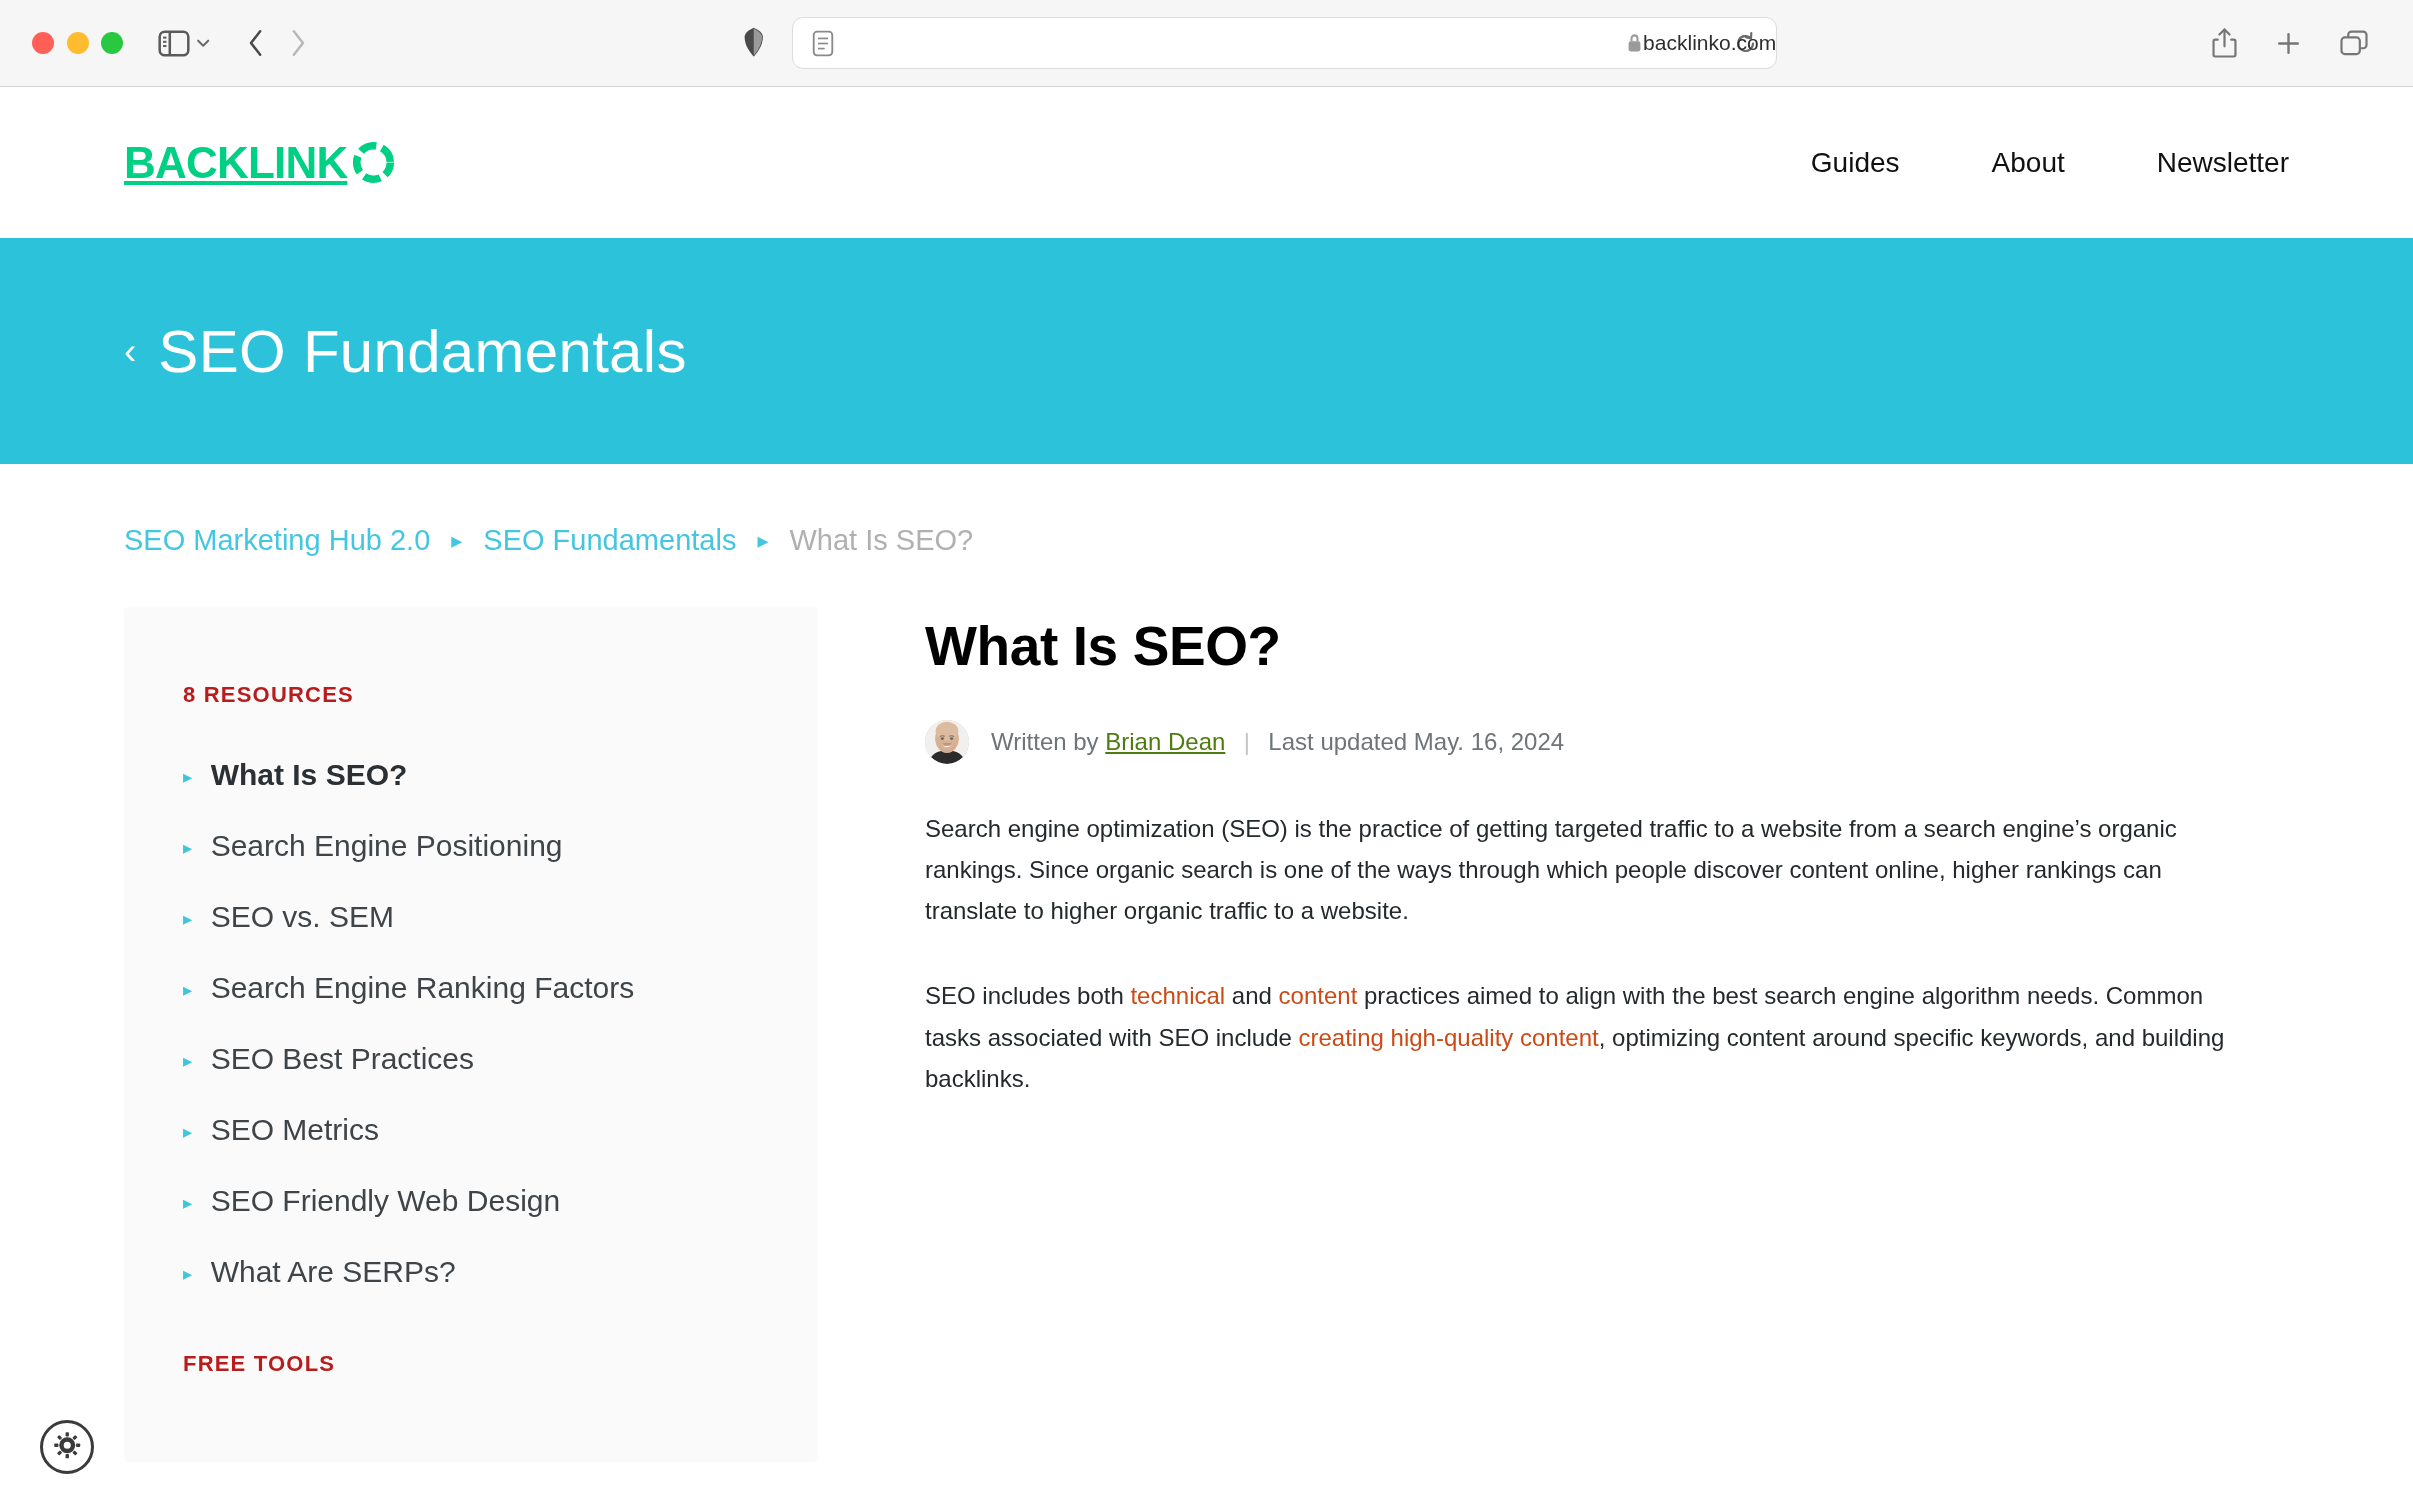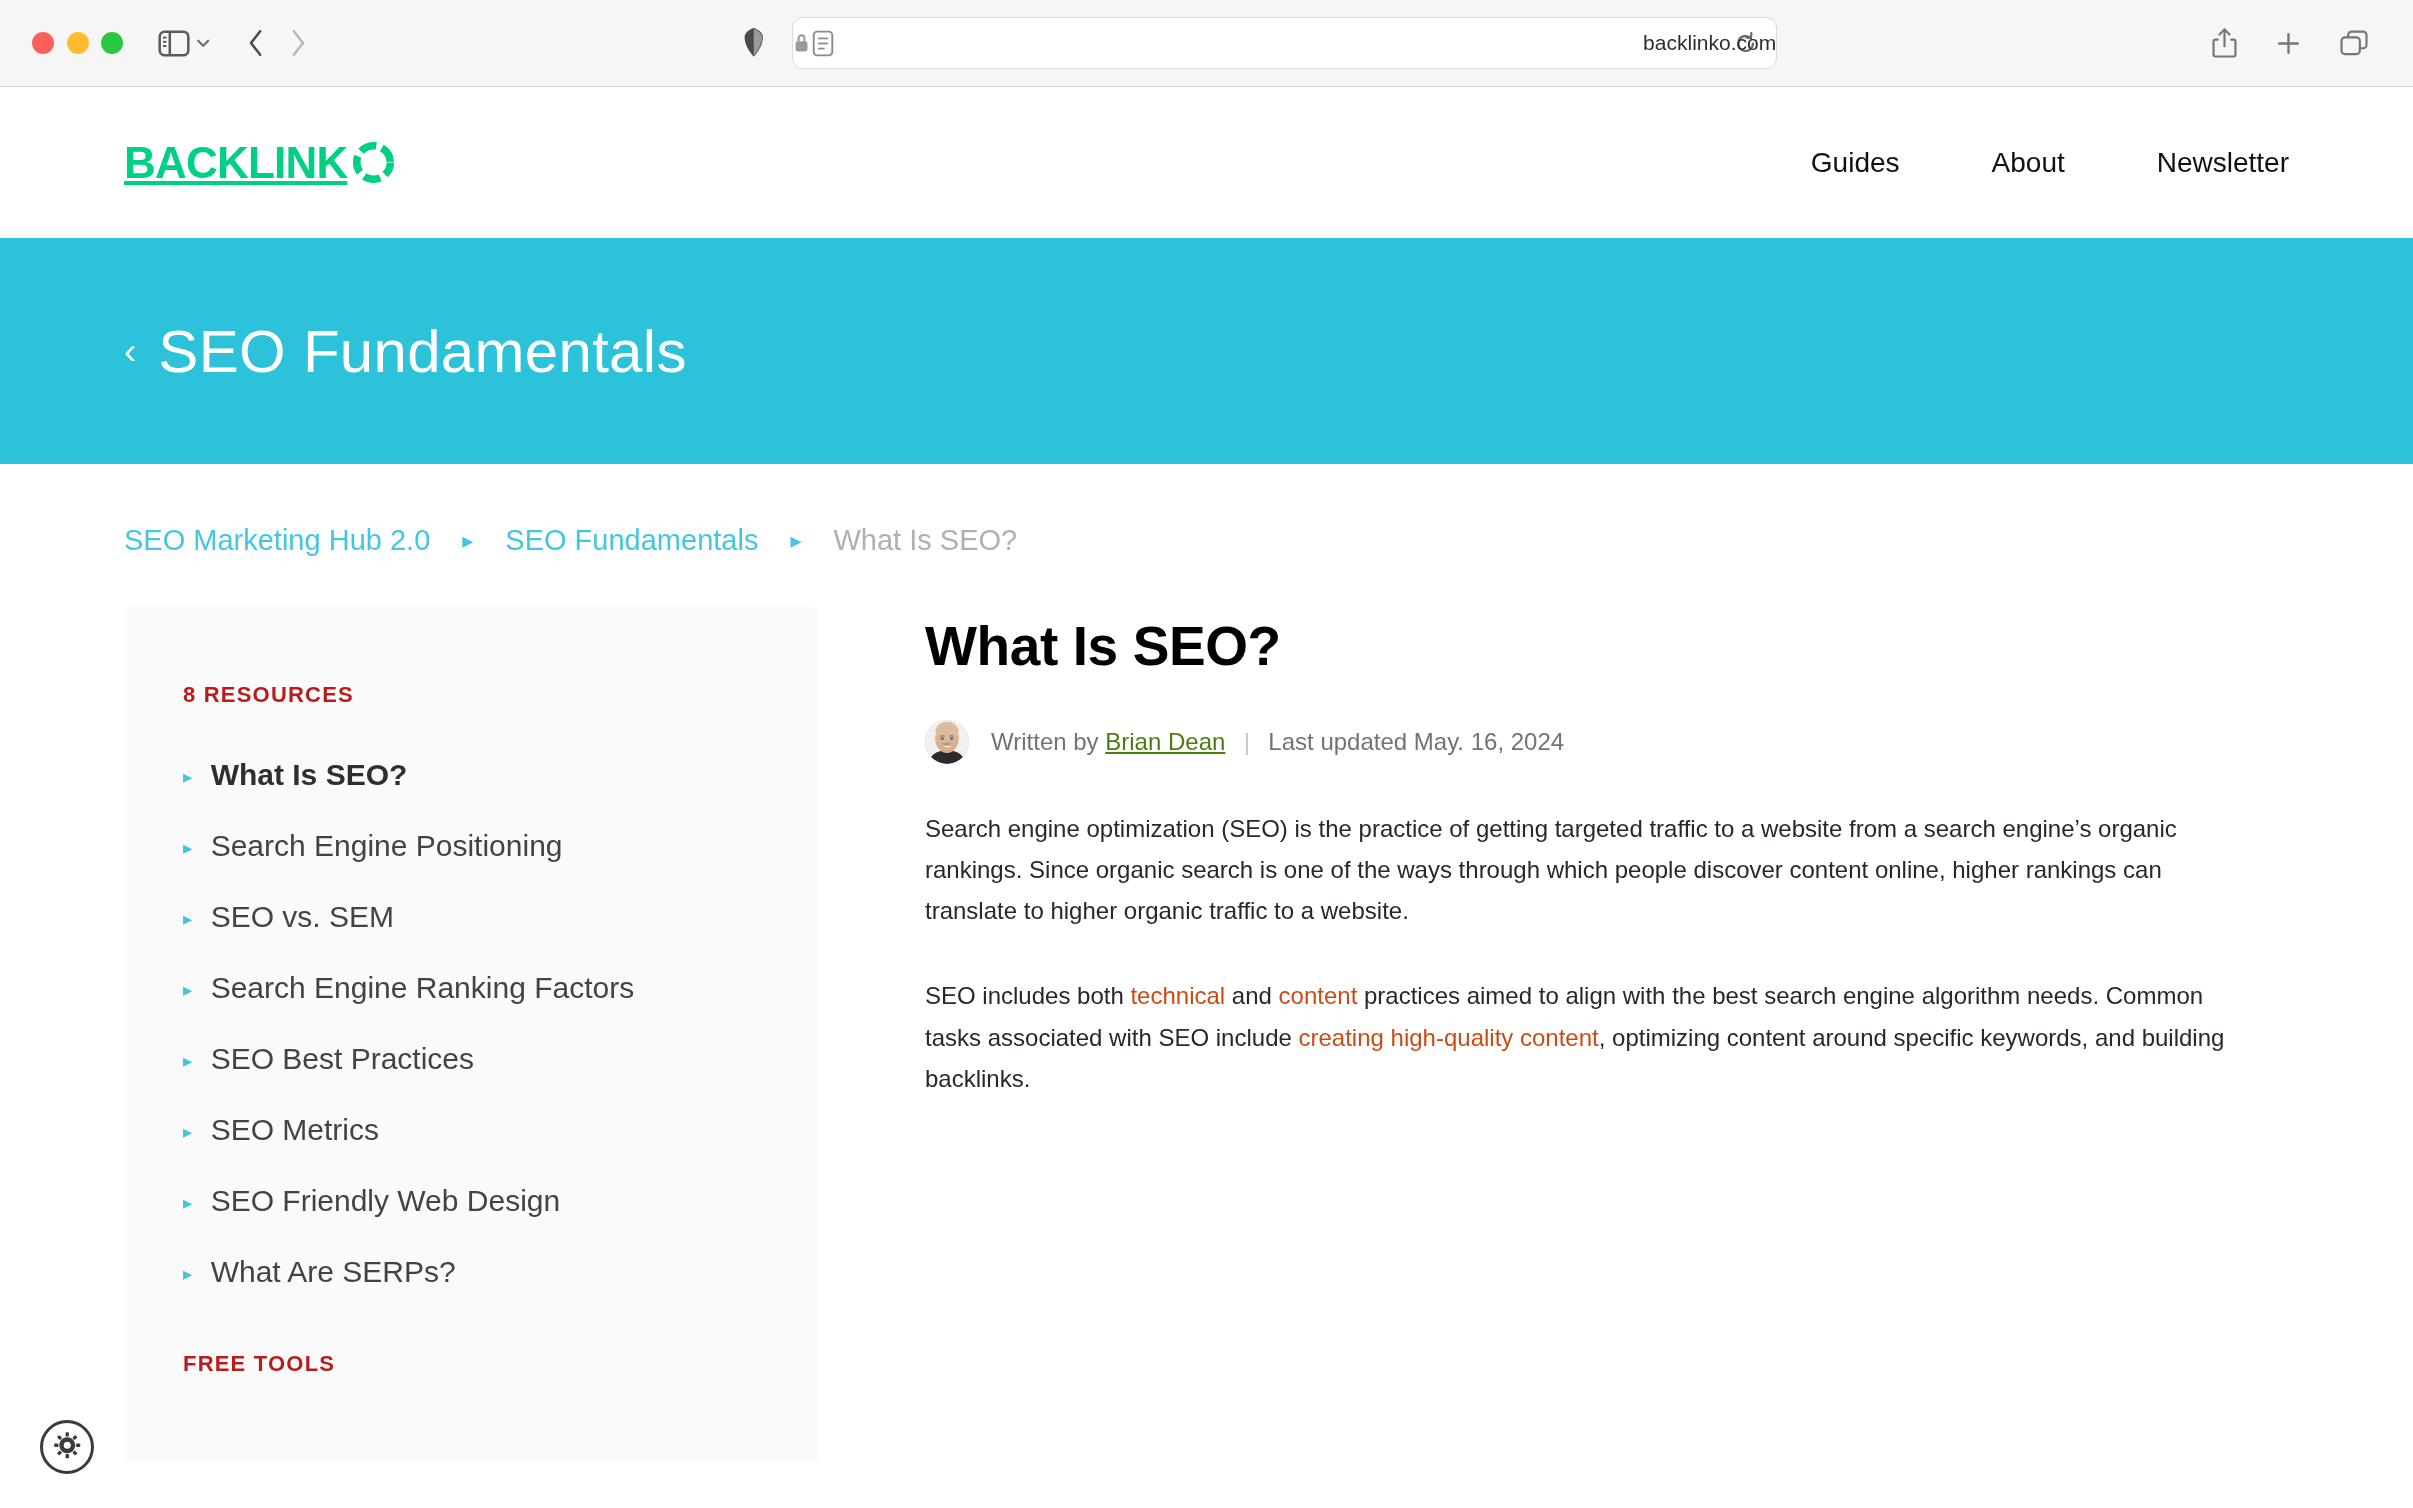--- a/index.html
+++ b/index.html
@@ -84,21 +84,21 @@
     color: #7a7a7a;
   }
   .address-url {
     position: absolute;
     left: 0; right: 0;
     text-align: center;
     font-size: 21px;
     color: #2e2e2e;
     display: flex;
     align-items: center;
-    justify-content: space-between;
+    justify-content: flex-end;
     gap: 0;
     pointer-events: none;
   }
   .lock-glyph { color: #9a9a9a; display: inline-flex; }
   .reload-btn { margin-left: auto; color: #6a6a6a; display: flex; }
 
   .chrome-right {
     display: flex;
     align-items: center;
     gap: 37px;
@@ -163,21 +163,21 @@
     font-weight: 400;
     letter-spacing: 0.3px;
   }
 
   
   .breadcrumb {
     width: 1933px;
     padding: 60px 124px 0 124px;
     display: flex;
     align-items: center;
-    gap: 32px;
+    gap: 21px;
     font-size: 29px;
   }
   .crumb-link { color: #45c6e0; text-decoration: none; }
   .crumb-sep  { color: #45c6e0; font-size: 22px; line-height: 1; }
   .crumb-current { color: #b0b0b0; }
 
   
   .page-body {
     display: flex;
     padding: 0 124px;

